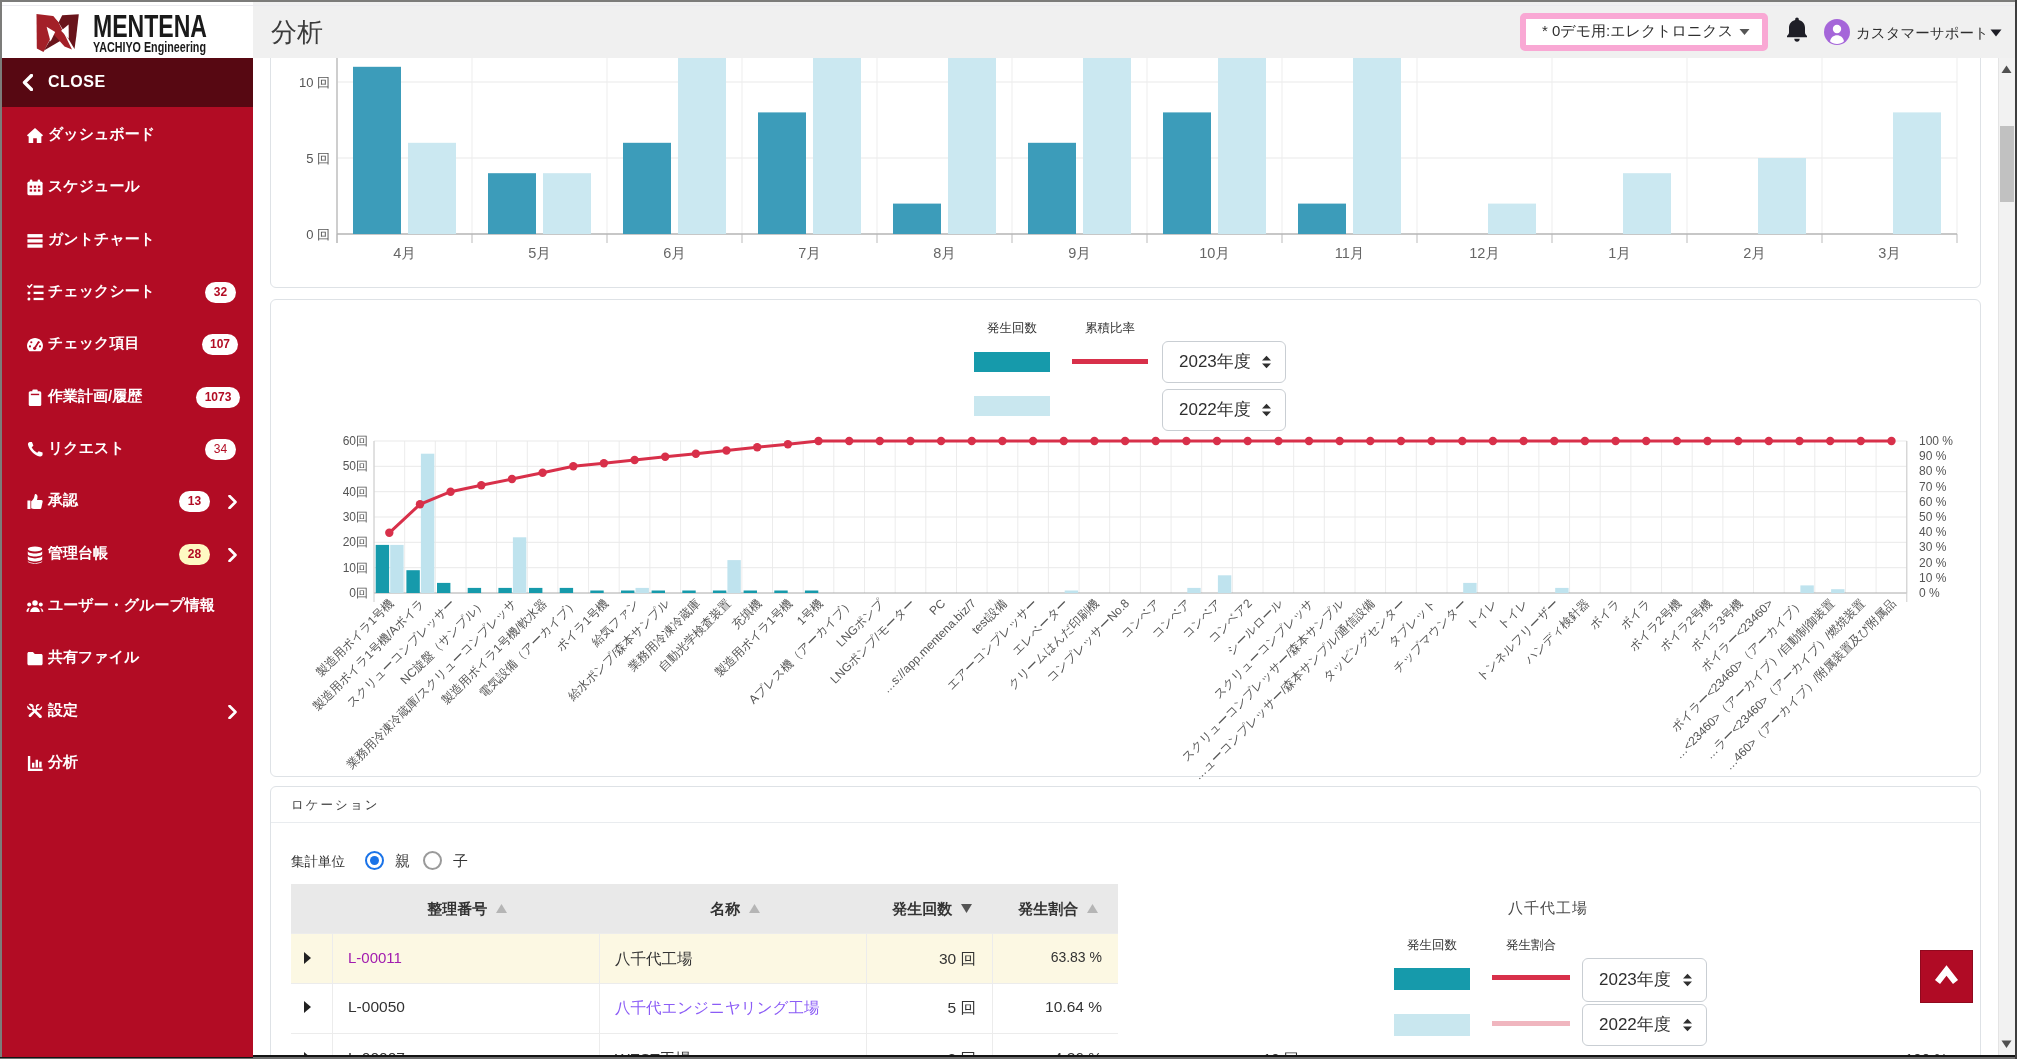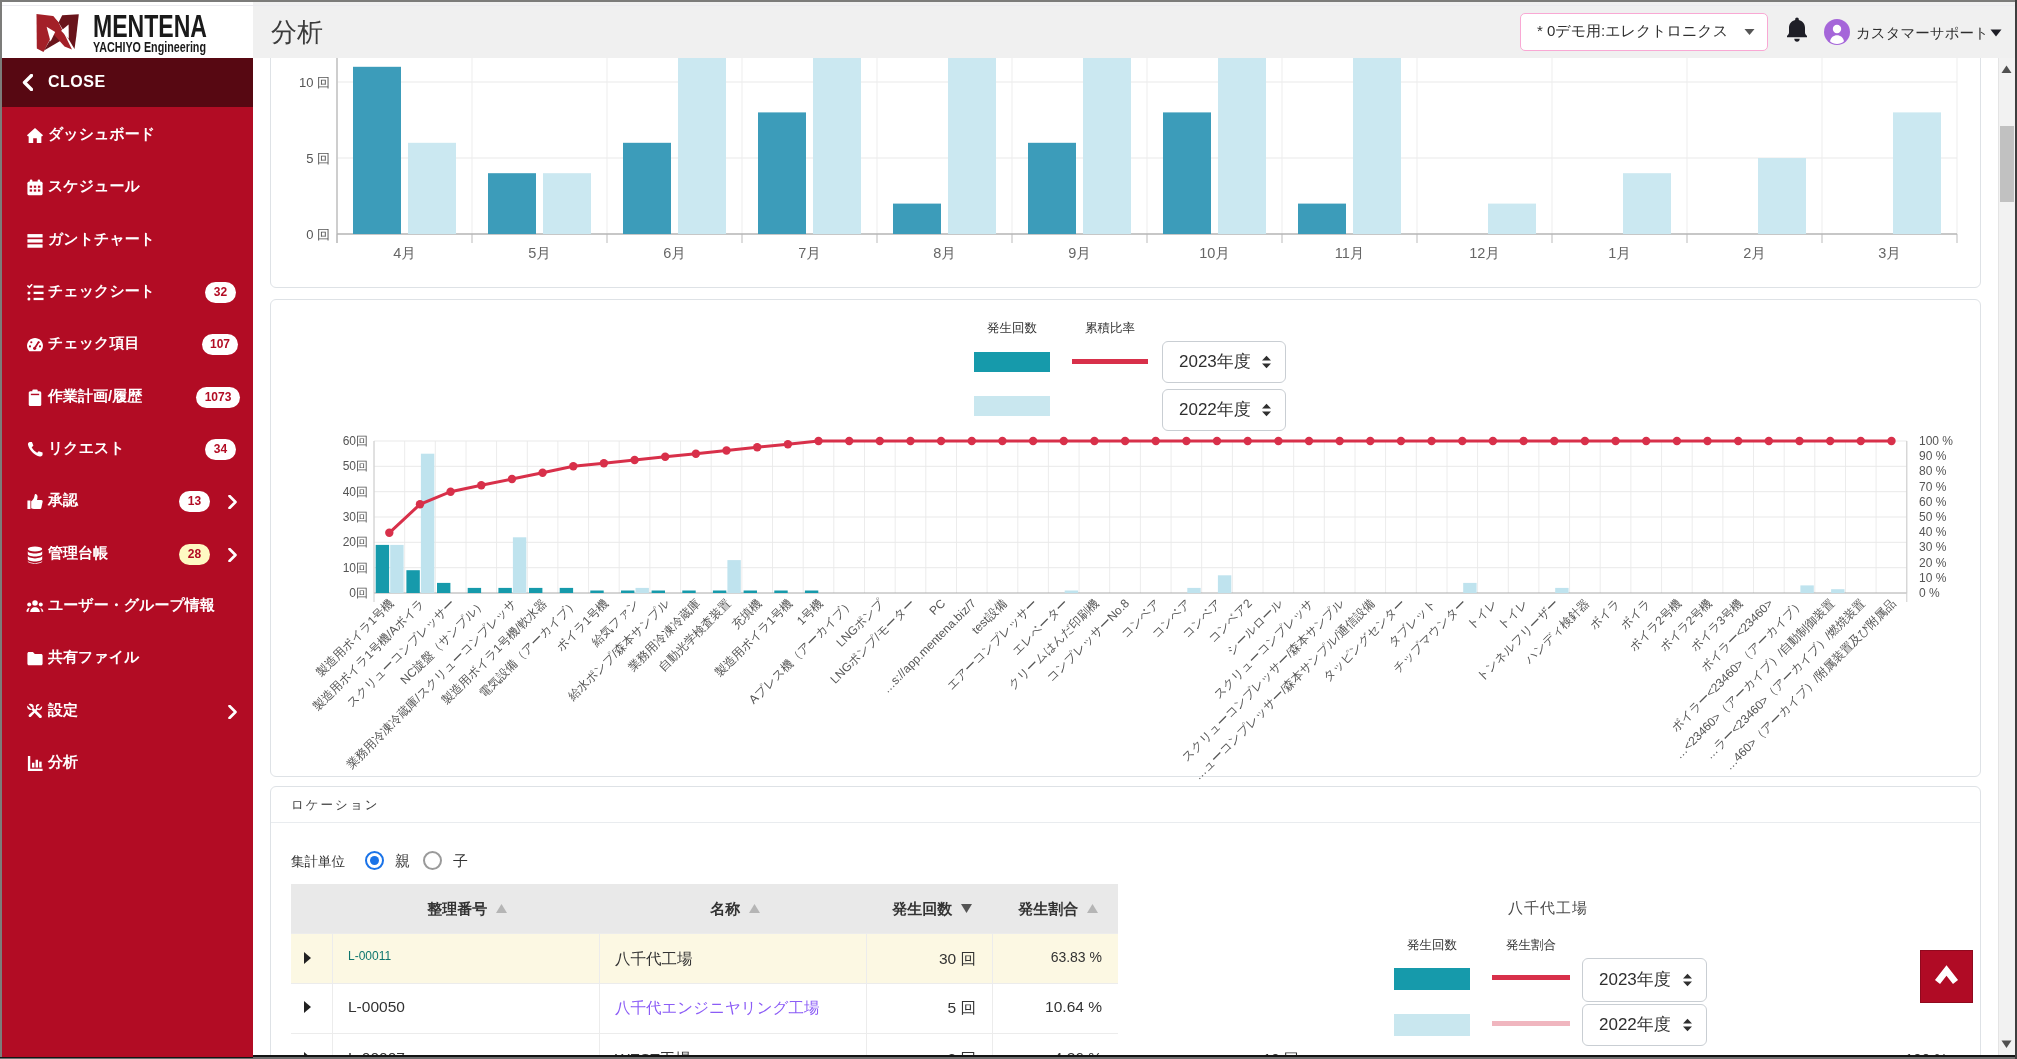--- a/index.html
+++ b/index.html
@@ -327,21 +327,21 @@
     </svg></div>
 <div class="abs" style="left:938px;top:892px;width:240px;height:34px;line-height:34px;text-align:center;font-size:15px;font-weight:bold;color:#333">発生割合&nbsp;&nbsp;<svg width="11" height="9" viewBox="0 0 11 9" style="vertical-align:1px">
       <g fill="#b5b5b5">
         <path d="M0 9 L5.5 0 L11 9 Z"></path>
       </g>
     </svg></div>
 <div class="abs" style="left:291px;top:933px;width:827px;height:49.5px;background:#fcf8e3"></div>
 <svg class="abs" style="left:303px;top:950.8px" width="9" height="14" viewBox="0 0 9 14">
     <path d="M1 1 L8 7 L1 13 Z" fill="#222"></path>
   </svg>
-<div class="abs" style="left:348px;top:948.8px;font-size:12px;color:#0f766e">L-00011</div>
+<div class="abs" style="left:348px;top:948.8px;font-size:15px;color:#a21caf">L-00011</div>
 <div class="abs" style="left:615px;top:948.8px;font-size:15.5px;color:#333">八千代工場</div>
 <div class="abs" style="left:856px;top:948.8px;width:120px;text-align:right;font-size:15.5px;color:#333">30 回</div>
 <div class="abs" style="left:982px;top:948.8px;width:120px;text-align:right;font-size:14px;color:#333">63.83 %</div>
 <div class="abs" style="left:291px;top:933.0px;width:827px;height:1px;background:#ececec"></div>
 <svg class="abs" style="left:303px;top:1000.2px" width="9" height="14" viewBox="0 0 9 14">
     <path d="M1 1 L8 7 L1 13 Z" fill="#222"></path>
   </svg>
 <div class="abs" style="left:348px;top:998.2px;font-size:15.5px;color:#333">L-00050</div>
 <div class="abs" style="left:615px;top:998.2px;font-size:15.5px;color:#8b5cf6">八千代エンジニヤリング工場</div>
 <div class="abs" style="left:856px;top:998.2px;width:120px;text-align:right;font-size:15.5px;color:#333">5 回</div>
@@ -396,21 +396,21 @@
 <polygon points="17,4 22.6,10.6 36,37.5 28.5,34.5 12,16" fill="#a32028"></polygon>
 <polygon points="26.2,3.3 42.8,2.2 40.3,24 38.5,37 22.6,10.6" fill="#69141b"></polygon>
 <polygon points="10.6,14.7 19.2,19.9 14.5,29.6" fill="#fff"></polygon>
 <polygon points="25.1,18.8 32.6,12.6 32.8,26.7" fill="#fff"></polygon>
 </svg>
 <svg class="abs" style="left:92px;top:10px" width="160" height="46" viewBox="0 0 160 46">
     <text x="1" y="27" font-size="31" font-weight="bold" fill="#1a1a1a" textLength="114" lengthAdjust="spacingAndGlyphs">MENTENA</text>
     <text x="1" y="42" font-size="14" font-weight="bold" fill="#1a1a1a" textLength="113" lengthAdjust="spacingAndGlyphs">YACHIYO Engineering</text>
   </svg>
 <div class="abs" style="left:271px;top:15px;font-size:26px;color:#3b3b3b">分析</div>
-<div style="position:absolute;left:1520px;top:13px;width:248px;height:38px;background:#fff;border:1px solid #f9a8d4;border-radius:5px;box-sizing:border-box">
+<div style="position:absolute;left:1520px;top:13px;width:248px;height:38px;background:#fff;border:6px solid #f9a8d4;border-radius:5px;box-sizing:border-box">
     <div style="position:absolute;left:16px;top:50%;transform:translateY(-52%);font-size:15px;color:#2f2f2f;white-space:nowrap">* 0デモ用:エレクトロニクス</div>
     <svg style="position:absolute;right:12px;top:50%;transform:translateY(-50%)" width="11" height="7" viewBox="0 0 11 7">
       <path d="M0.5 0.5 L10.5 0.5 L5.5 6.5 Z" fill="#555"></path>
     </svg>
   </div>
 <svg class="abs" style="left:1786px;top:17px" width="22" height="26" viewBox="0 0 22 26">
 <path d="M11 0.5 C12 0.5 12.8 1.3 12.8 2.3 L12.8 3 C16.4 3.8 19 7 19 10.8 L19 15.4 C19 16.6 19.8 18 21 18.8 L21 20.3 L1 20.3 L1 18.8 C2.2 18 3 16.6 3 15.4 L3 10.8 C3 7 5.6 3.8 9.2 3 L9.2 2.3 C9.2 1.3 10 0.5 11 0.5 Z" fill="#1e1e26"></path>
 <path d="M8.3 21.8 L13.7 21.8 C13.7 23.6 12.5 24.8 11 24.8 C9.5 24.8 8.3 23.6 8.3 21.8 Z" fill="#1e1e26"></path>
   </svg>
 <svg class="abs" style="left:1824px;top:19px" width="26" height="26" viewBox="0 0 26 26">
@@ -481,21 +481,21 @@
     <rect x="2.4" y="2.4" width="13.2" height="15.6" rx="1.6" fill="#fff"></rect>
     <rect x="6.2" y="0.6" width="5.6" height="4.4" rx="1" fill="#fff"></rect>
     <rect x="4.6" y="5" width="8.8" height="1.5" fill="#b20c24"></rect>
   </svg>
 <div style="position:absolute;left:48px;top:387px;font-size:15px;font-weight:bold;color:#fff;white-space:nowrap">作業計画/履歴</div>
 <div style="position:absolute;left:196px;top:387px;width:44px;height:21px;border-radius:11px;background:#fff;color:#b20c24;font-size:12px;font-weight:bold;text-align:center;line-height:21px">1073</div>
 <svg style="position:absolute;left:26px;top:441px" width="18" height="18" viewBox="0 0 18 19">
     <path d="M3.7 1 C2.6 1 1.2 2.2 1.6 3.9 C2.8 9.6 8.4 15.2 14.1 16.4 C15.8 16.8 17 15.4 17 14.3 L17 12.2 L12.9 10.7 L11.3 12.5 C9.4 11.7 6.3 8.6 5.5 6.7 L7.3 5.1 L5.8 1 Z" fill="#fff"></path>
   </svg>
 <div style="position:absolute;left:48px;top:439px;font-size:15px;font-weight:bold;color:#fff;white-space:nowrap">リクエスト</div>
-<div style="position:absolute;left:205px;top:439px;width:31px;height:21px;border-radius:11px;background:#fff;color:#b20c24;font-size:12px;font-weight:bold;text-align:center;line-height:21px">34</div>
+<div style="position:absolute;left:205px;top:439px;width:31px;height:21px;border-radius:11px;background:#fff;color:#b20c24;font-size:12px;font-weight:normal;text-align:center;line-height:21px">34</div>
 <svg style="position:absolute;left:26px;top:493px" width="18" height="18" viewBox="0 0 18 19">
     <path d="M1 8 h3.2 v9 H1 Z M5 16.2 V8.6 C6.8 7.8 8.2 5.6 8.6 2.4 C8.7 1.4 9.5 0.9 10.3 1.2 C11.2 1.6 11.7 2.6 11.7 4 C11.7 5.2 11.4 6.4 11 7.3 L15.6 7.3 C16.6 7.3 17.3 8.2 17.1 9.1 L15.7 15.6 C15.5 16.4 14.8 17 14 17 L8 17 C6.9 17 5.8 16.7 5 16.2 Z" fill="#fff"></path>
   </svg>
 <div style="position:absolute;left:48px;top:491px;font-size:15px;font-weight:bold;color:#fff;white-space:nowrap">承認</div>
 <div style="position:absolute;left:179px;top:491px;width:31px;height:21px;border-radius:11px;background:#fff;color:#b20c24;font-size:12px;font-weight:bold;text-align:center;line-height:21px">13</div>
 <svg style="position:absolute;left:228px;top:495px" width="9" height="14" viewBox="0 0 9 14">
     <path d="M1.5 1 L7.5 7 L1.5 13" stroke="#fff" stroke-width="2.6" fill="none" stroke-linecap="round" stroke-linejoin="round"></path>
   </svg>
 <svg style="position:absolute;left:26px;top:546px" width="18" height="18" viewBox="0 0 18 19">
     <ellipse cx="9" cy="3.2" rx="7.6" ry="2.7" fill="#fff"></ellipse>

